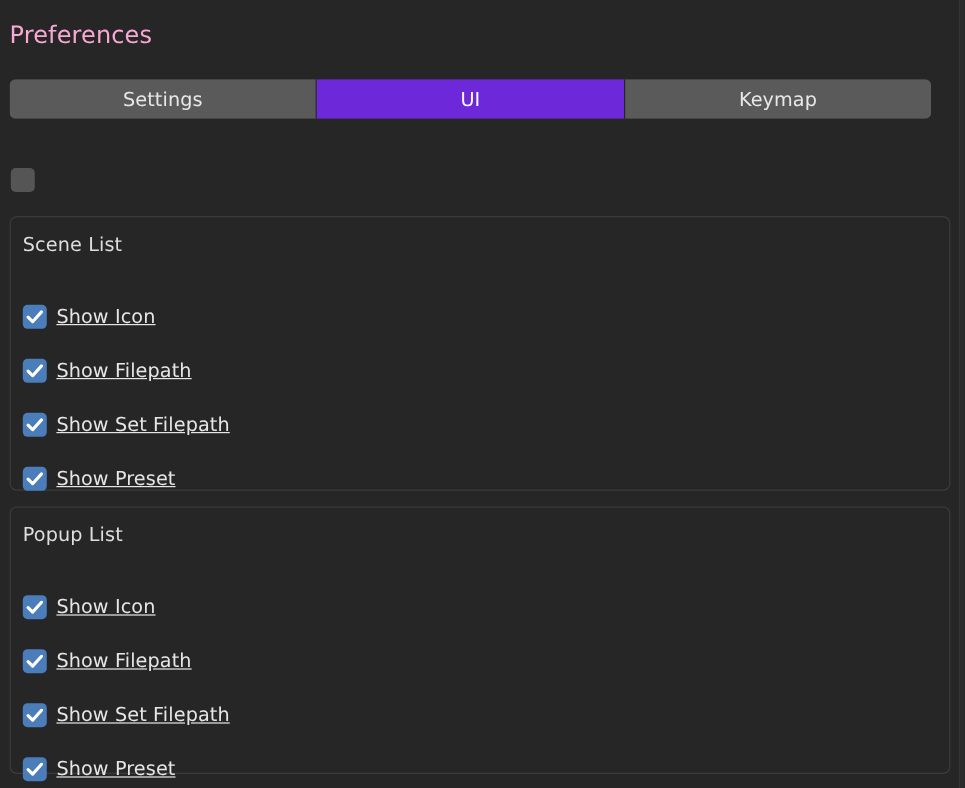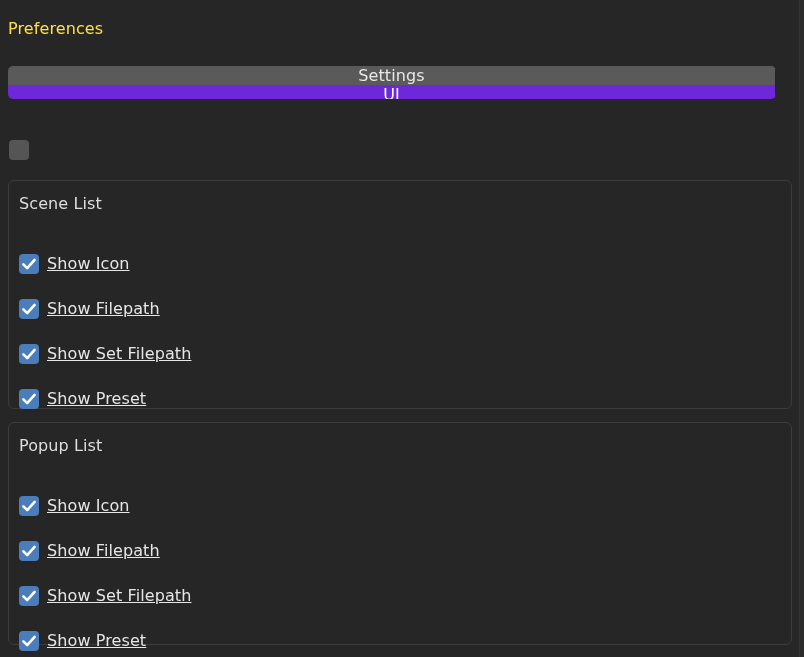--- a/index.html
+++ b/index.html
@@ -16,40 +16,39 @@
     overflow: hidden;
     position: relative;
     -webkit-font-smoothing: antialiased;
   }
 
   
   .window-title {
     position: absolute;
     left: 8px;
     top: 18px;
-    font-size: 16px;
+    font-size: 20px;
     line-height: 22px;
-    color: #fde047;
+    color: #f9a8d4;
     letter-spacing: 0.1px;
     white-space: nowrap;
   }
 
   
   .tabbar {
     position: absolute;
     left: 8px;
     top: 66px;
     width: 768px;
     height: 33px;
     display: flex;
     border-radius: 5px;
     overflow: hidden;
     background: #2b2b2b;
     box-sizing: border-box;
-    flex-direction: column;
   }
   .tab {
     flex: 1 1 0;
     display: flex;
     align-items: center;
     justify-content: center;
     font-size: 16px;
     color: #e8e8e8;
     background: #5a5a5a;
     border-right: 1px solid #232323;
@@ -160,21 +159,21 @@
 <div class="window-title">Preferences</div>
 
 <div class="tabbar">
   <div class="tab" id="tab-0">
     <span>Settings</span>
   </div>
   <div class="tab selected" id="tab-1">
     <span>UI</span>
   </div>
   <div class="tab" id="tab-2">
-    <span>Scene</span>
+    <span>Keymap</span>
   </div>
 </div>
 
 <div class="row row-toplevel">
   <span class="cb">
     
   </span>
 </div>
 
 <div class="groupbox" id="group-scene-list">

